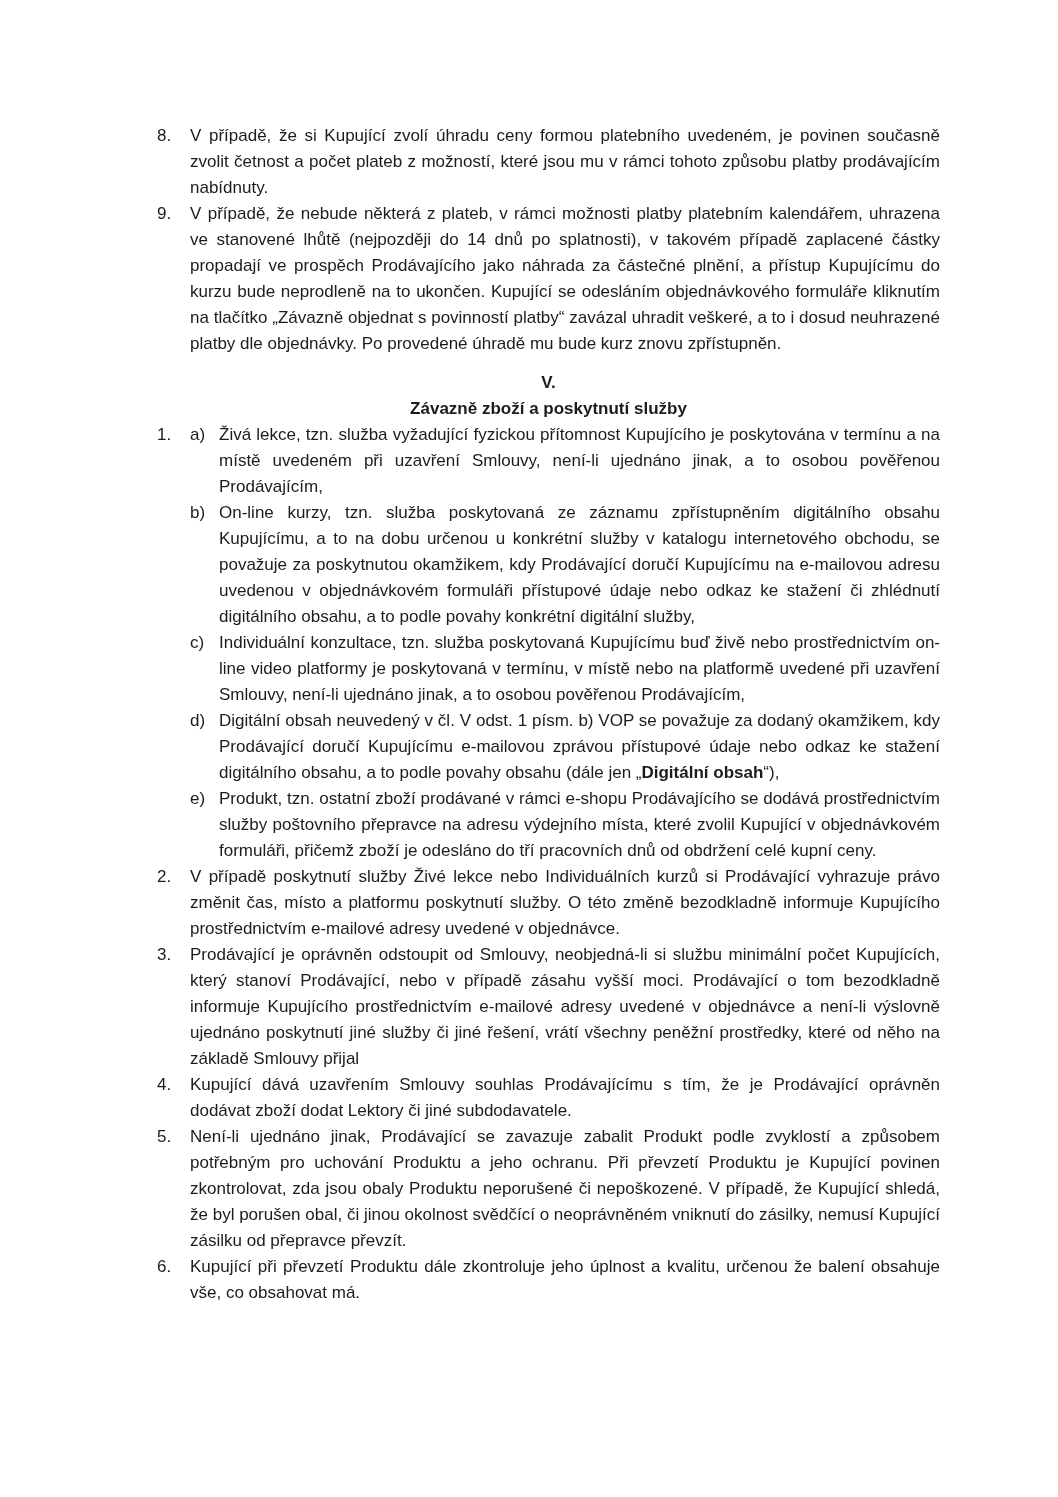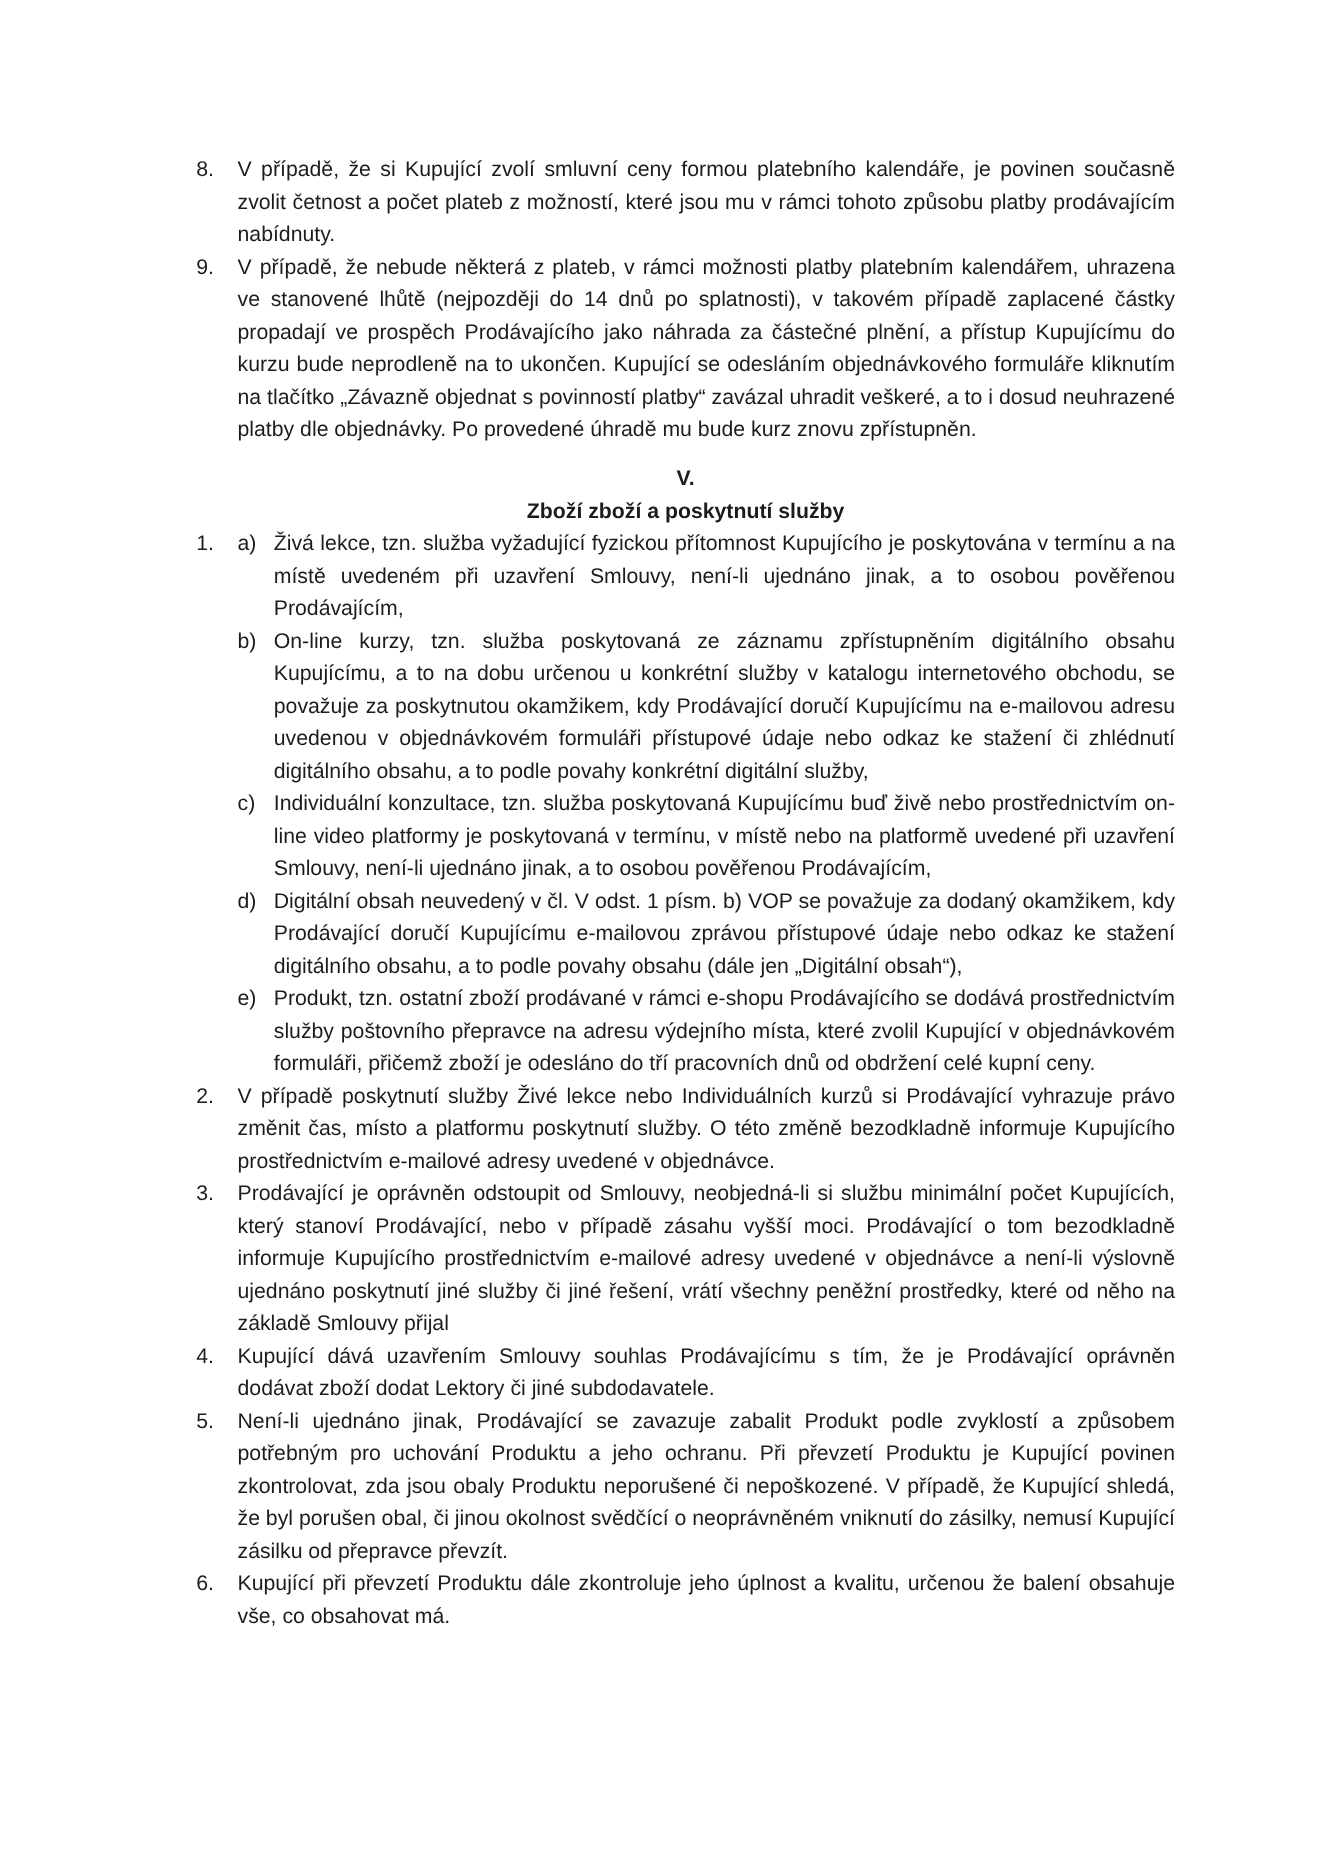--- a/index.html
+++ b/index.html
@@ -19,45 +19,45 @@
   .li{display:flex;align-items:flex-start;}
   .num{flex:0 0 33px;}
   .body{flex:1;min-width:0;}
   .txt{text-align:justify;}
   .sublist .num{flex:0 0 29px;}
   .heading{
     text-align:center;
     font-weight:bold;
     margin-top:13px;
   }
-  b{font-weight:normal;}
+  b{font-weight:bold;}
 </style>
 </head>
 <body>
 
 <div class="page">
 
   <div id="continued-list" class="list">
       <div class="li">
         <div class="num">8.</div>
         <div class="body">
-          <div class="txt">V případě, že si Kupující zvolí smluvní ceny formou platebního kalendáře, je povinen současně zvolit četnost a počet plateb z možností, které jsou mu v rámci tohoto způsobu platby prodávajícím nabídnuty.</div>
+          <div class="txt">V případě, že si Kupující zvolí úhradu ceny formou platebního uvedeném, je povinen současně zvolit četnost a počet plateb z možností, které jsou mu v rámci tohoto způsobu platby prodávajícím nabídnuty.</div>
         </div>
       </div>
       <div class="li">
         <div class="num">9.</div>
         <div class="body">
           <div class="txt">V případě, že nebude některá z plateb, v rámci možnosti platby platebním kalendářem, uhrazena ve stanovené lhůtě (nejpozději do 14 dnů po splatnosti), v takovém případě zaplacené částky propadají ve prospěch Prodávajícího jako náhrada za částečné plnění, a přístup Kupujícímu do kurzu bude neprodleně na to ukončen. Kupující se odesláním objednávkového formuláře kliknutím na tlačítko „Závazně objednat s povinností platby“ zavázal uhradit veškeré, a to i dosud neuhrazené platby dle objednávky. Po provedené úhradě mu bude kurz znovu zpřístupněn.</div>
         </div>
       </div>
     </div>
 
   <div class="heading">
     <div>V.</div>
-    <div>Zboží zboží a poskytnutí služby</div>
+    <div>Závazně zboží a poskytnutí služby</div>
   </div>
 
   <div id="main-list" class="list">
       <div class="li">
         <div class="num">1.</div>
         <div class="body">
           <div class="sublist">
             <div class="li">
               <div class="num">a)</div>
               <div class="body">

